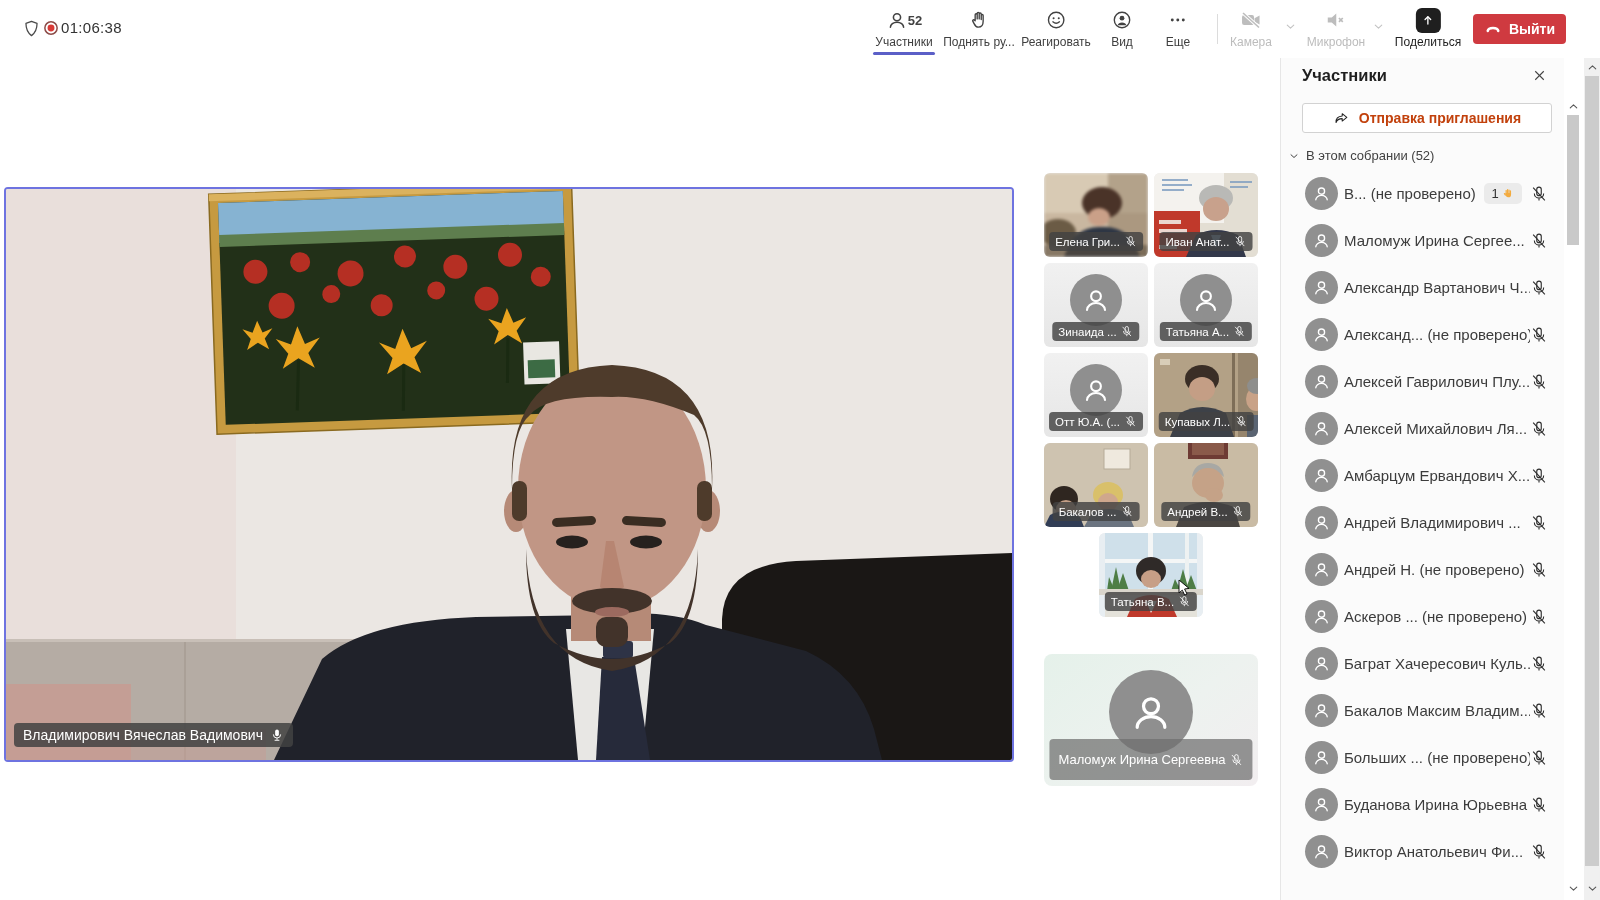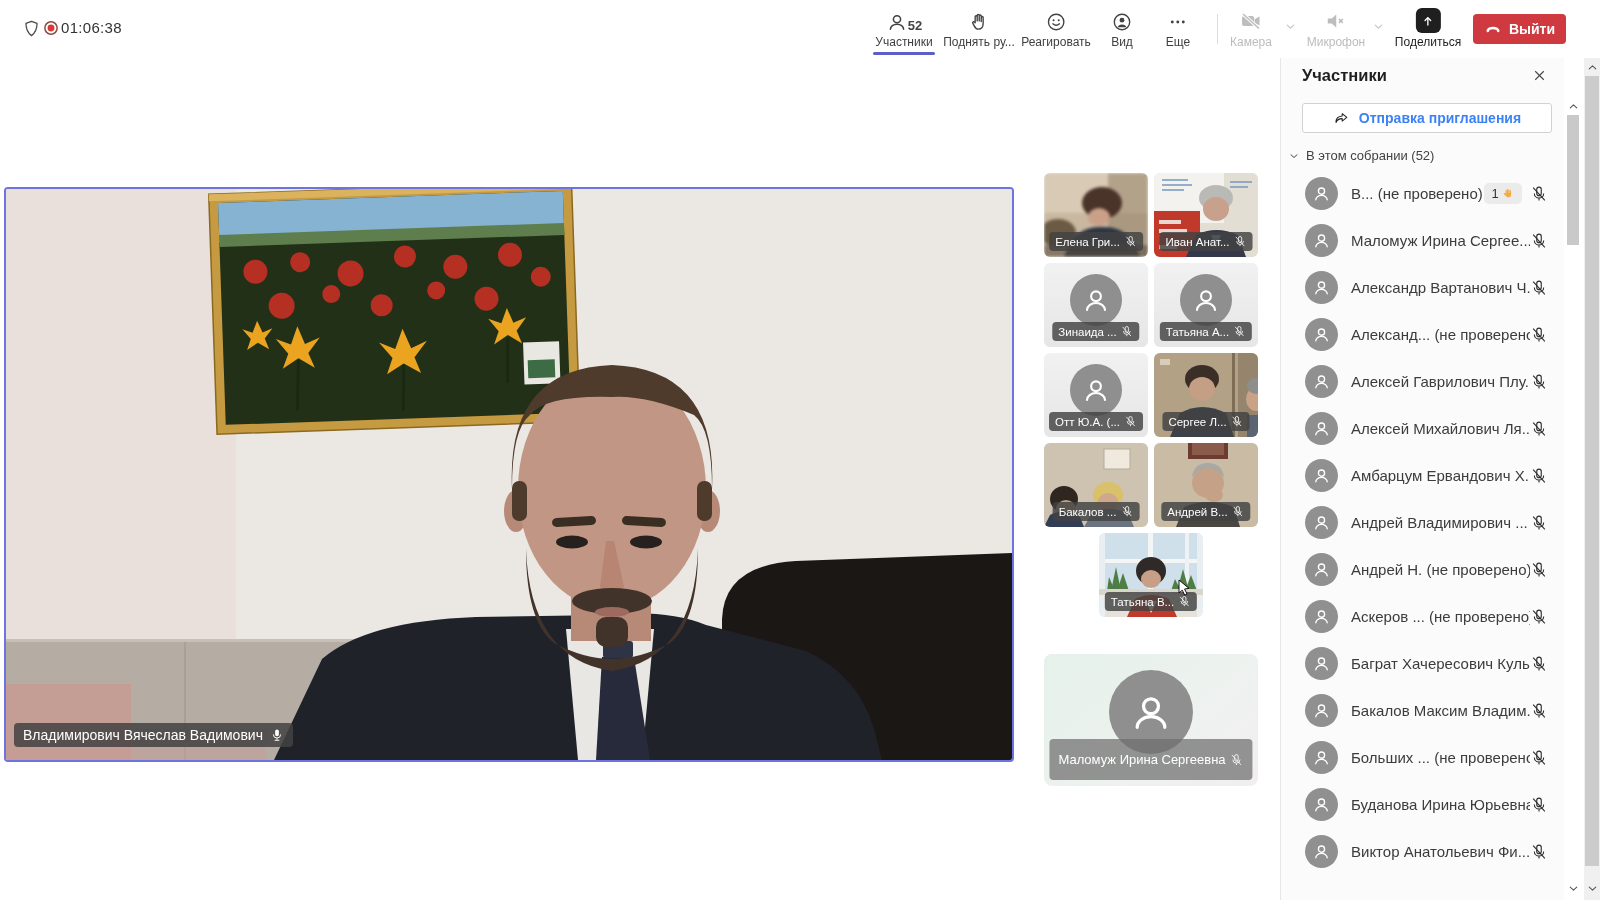--- a/index.html
+++ b/index.html
@@ -13,21 +13,21 @@
     font-family:"Liberation Sans",sans-serif;}
   #app{position:relative;width:1600px;height:900px;background:#fff;overflow:hidden}
   .abs{position:absolute}
   svg{display:block}
 
   
   #topbar{position:absolute;left:0;top:0;width:1600px;height:58px;background:#fff;z-index:20}
   .status-left{position:absolute;left:22px;top:19px;display:flex;align-items:flex-start;gap:1px}
   .timer{font-size:15px;color:#333;letter-spacing:.3px}
   .tb{position:absolute;top:7px;display:flex;flex-direction:column;align-items:center;cursor:pointer}
-  .tb .ic{height:26px;display:flex;align-items:flex-end;gap:0;color:#424242}
+  .tb .ic{height:26px;display:flex;align-items:center;gap:0;color:#424242}
   .tb .lbl{font-size:12px;color:var(--txt);margin-top:2px;white-space:nowrap}
   .tb .count{font-size:13px;font-weight:700;color:#424242}
   .tb.disabled .ic{color:var(--disabled)}
   .tb.disabled .lbl{color:var(--disabled)}
   .tb .underline{width:62px;height:3px;border-radius:2px;background:var(--accent);margin-top:3px}
   .vdiv{position:absolute;left:1217px;top:14px;width:1px;height:30px;background:#dcdcdc}
   .chev-dd{position:absolute;top:20px;color:#c2c2c2}
   .share-sq{width:25px;height:25px;border-radius:6px;background:#1f1f1f;display:flex;align-items:center;justify-content:center}
   #leave-btn{position:absolute;left:1473px;top:14px;width:93px;height:30px;border:none;border-radius:4px;
      background:var(--danger);color:#fff;font-size:14px;font-weight:700;display:flex;align-items:center;
@@ -59,28 +59,28 @@
   #self-tile .ph-av{width:84px;height:84px;top:44%}
   #self-tile .tile-label{font-size:13px;padding:13px 9px;background:rgba(110,110,110,.72)}
 
   
   #panel{position:absolute;left:1281px;top:58px;width:283px;height:842px;background:#fbfbfb}
   #panel-divider{position:absolute;left:1280px;top:58px;width:1px;height:842px;background:#e6e6e6}
   .panel-title{position:absolute;left:21px;top:8px;font-size:16.5px;font-weight:700;color:#1f1f1f}
   .panel-close{position:absolute;right:16px;top:9px;color:#444;cursor:pointer}
   #invite-btn{position:absolute;left:21px;top:45px;width:250px;height:30px;background:#fff;border:1px solid #d2d2d2;
      border-radius:3px;display:flex;align-items:center;justify-content:center;gap:9px;font-size:14px;font-weight:600;
-     color:#3b82f6;cursor:pointer;font-family:"Liberation Sans",sans-serif}
+     color:#c2410c;cursor:pointer;font-family:"Liberation Sans",sans-serif}
   .section-row{position:absolute;left:7px;top:90px;display:flex;align-items:center;gap:6px;color:#424242;cursor:pointer}
   .section-row .s-lbl{font-size:13px}
   #plist{position:absolute;left:0;top:112px;width:283px}
   .p-row{position:relative;height:47px;display:flex;align-items:center;padding-left:24px;padding-right:16px;cursor:pointer}
   .p-av{width:33px;height:33px;border-radius:50%;background:#909090;display:flex;align-items:center;
      justify-content:center;color:#fff;flex:none}
-  .p-name{margin-left:13px;font-size:15px;color:#3c3c3c;white-space:nowrap;overflow:hidden;flex:1}
+  .p-name{margin-left:6px;font-size:15px;color:#3c3c3c;white-space:nowrap;overflow:hidden;flex:1}
   .hand-badge{flex:none;height:21px;min-width:38px;background:#ebebeb;border-radius:5px;display:flex;align-items:center;
      justify-content:center;gap:3px;font-size:13px;color:#333;margin-right:8px;padding:0 4px}
   .p-mic{flex:none;color:#2d2d2d}
 
   
   .sb-ar{position:absolute;color:#555;display:flex;justify-content:center}
   #inner-sb{position:absolute;left:1566px;top:100px;width:14px;height:796px}
   #inner-sb .thumb{position:absolute;left:1px;top:15px;width:12px;height:130px;background:#c9c9c9}
   #outer-sb{position:absolute;left:1584px;top:58px;width:16px;height:842px;background:#f0f0f0}
   #outer-sb .thumb{position:absolute;left:1px;top:18px;width:14px;height:790px;background:#cccccc}
@@ -445,21 +445,21 @@
       <rect x="78" width="3" height="84" fill="#7e6e58"></rect>
       <rect x="6" y="6" width="10" height="6" fill="#d8cdb8"></rect>
       <ellipse cx="48" cy="26" rx="17" ry="14" fill="#3a2e26"></ellipse>
       <ellipse cx="48" cy="36" rx="13" ry="12" fill="#c49e85"></ellipse>
       <path d="M16 84 L26 60 Q48 48 72 60 L80 84 Z" fill="#3d4148"></path>
       <ellipse cx="102" cy="46" rx="10" ry="12" fill="#c9a287"></ellipse>
       <ellipse cx="103" cy="33" rx="10" ry="8" fill="#8e8e8c"></ellipse>
       <rect x="93" y="62" width="11" height="22" fill="#5a6472"></rect>
     </svg>
     <span class="tile-label">
-      <span>Сергее Л...</span>
+      <span>Купавых Л...</span>
       <svg width="13" height="13" viewBox="0 0 24 24" color="#fff">
           <use href="#sym-mic-off"></use>
         </svg>
     </span>
   </div>
 
   <div class="tile soft" style="left:1044px;top:443px">
     <svg class="scene" width="100%" height="100%" viewBox="0 0 104 84" preserveAspectRatio="none">
       <rect width="104" height="84" fill="#cec3b0"></rect>
       <rect x="60" y="6" width="26" height="20" fill="#efe9de" stroke="#b5ab98"></rect>

